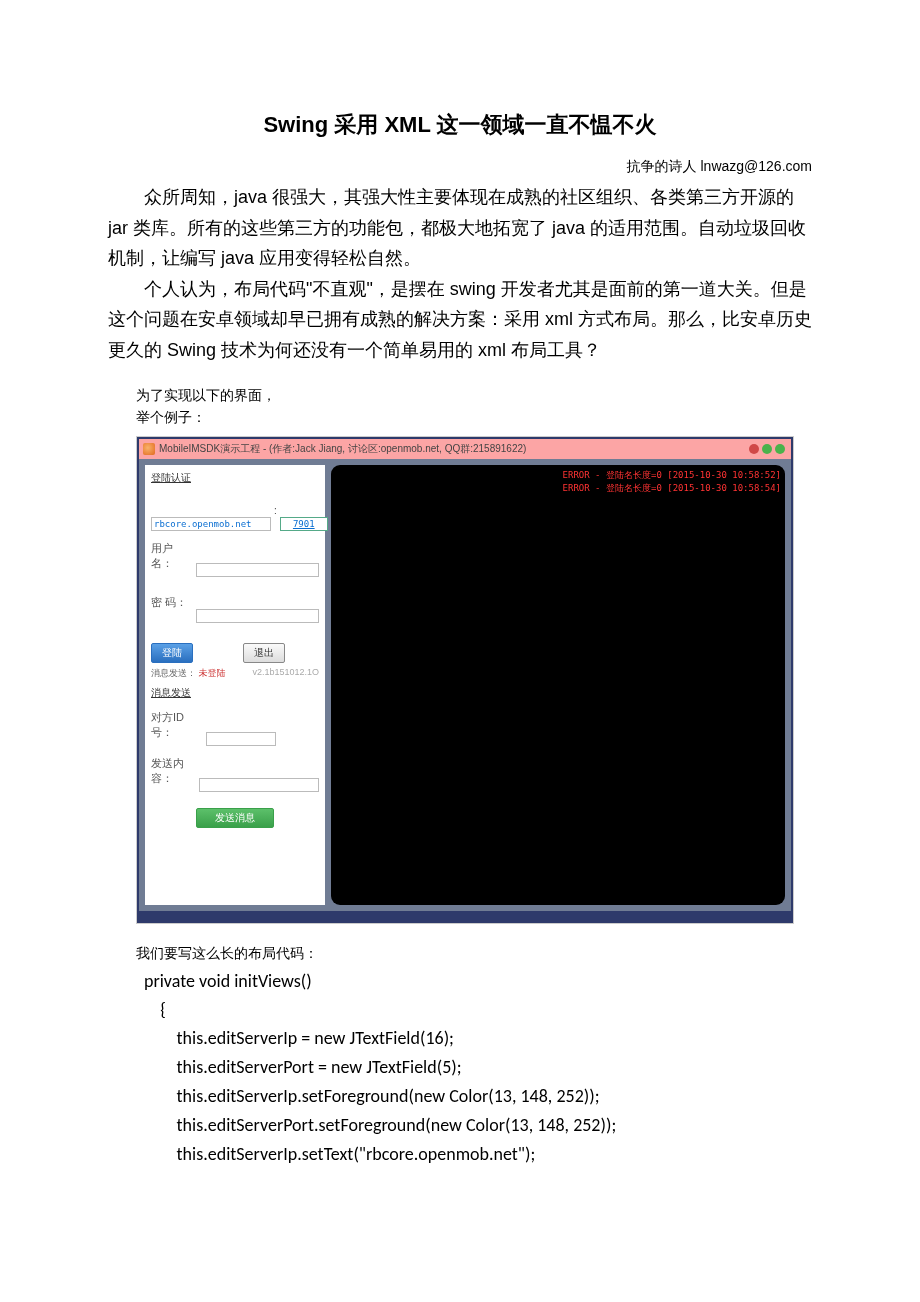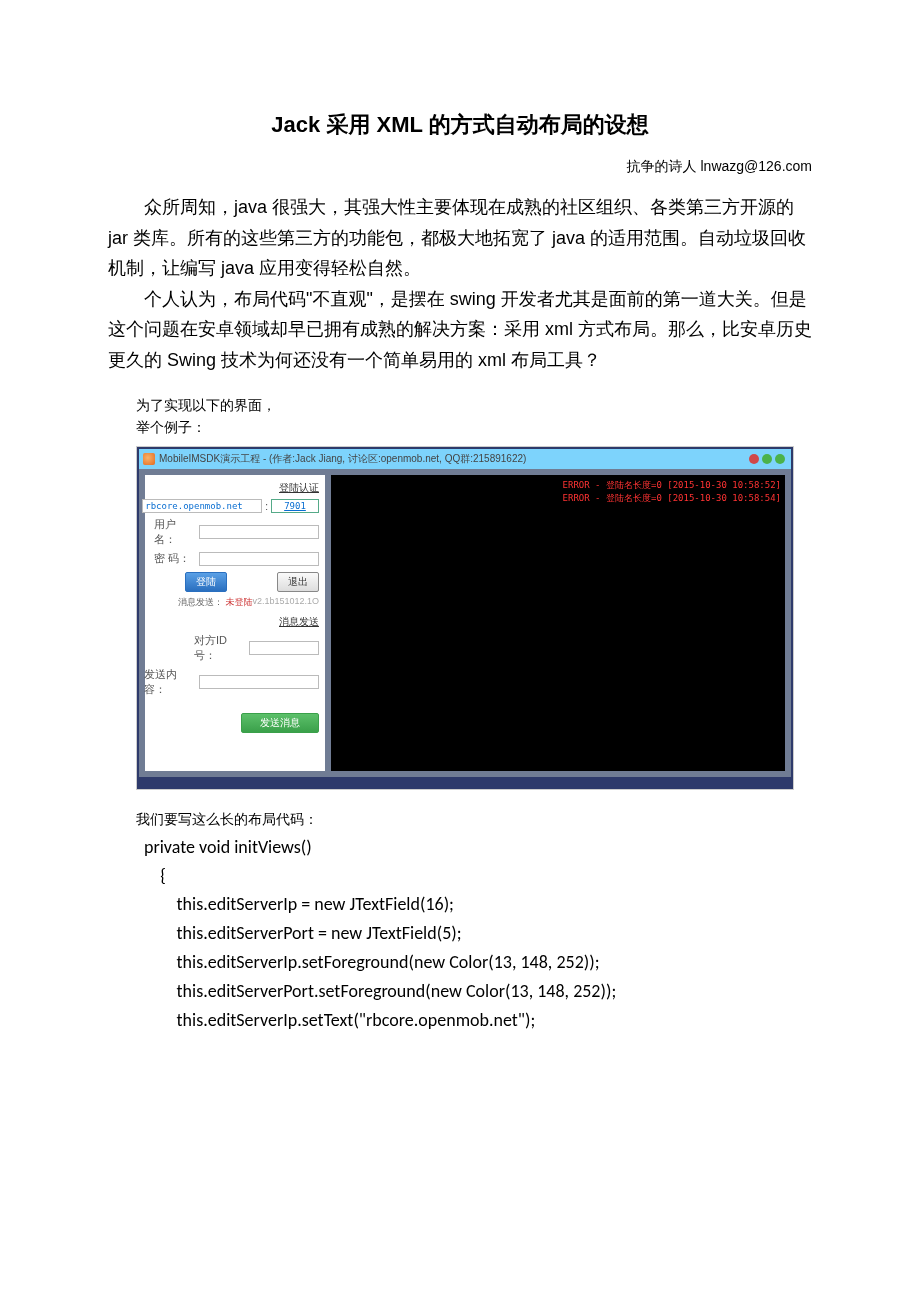--- a/index.html
+++ b/index.html
@@ -17,21 +17,21 @@
   }
   h1.title {
     text-align: center;
     font-size: 22px;
     font-weight: bold;
     margin-bottom: 18px;
   }
   .byline {
     text-align: right;
     font-size: 14px;
-    margin-bottom: 16px;
+    margin-bottom: 6px;
   }
   p.para {
     text-indent: 2em;
     line-height: 1.7;
     font-size: 18px;
   }
   p.noindent {
     text-indent: 0;
     line-height: 1.6;
     font-size: 14px;
@@ -41,21 +41,21 @@
 
   
   .shot-wrap {
     margin: 8px 0 0 2em;
     border: 1px solid #ccc;
     width: 658px;
     background: #2e3a6b;
     padding: 2px 2px 12px 2px;
   }
   .titlebar {
-    background: #7dd3fc;
+    background: #fca5a5;
     height: 20px;
     display: flex;
     align-items: center;
     font-size: 10px;
     color: #444;
     padding: 0 4px;
     position: relative;
   }
   .titlebar .tb-icon {
     width: 12px; height: 12px;
@@ -75,38 +75,38 @@
     gap: 6px;
   }
   .left-panel {
     background: #fff;
     width: 180px;
     font-size: 10px;
     color: #444;
     padding: 4px 6px;
     display: flex;
     flex-direction: column;
-    align-items: flex-end;
   }
   .sec-title {
     font-size: 10px;
     color: #333;
     text-decoration: underline;
     margin: 2px 0 4px 0;
   }
   .row { display: flex; align-items: center; margin-bottom: 4px; gap: 3px; }
   .row label { width: 42px; font-size: 11px; color: #555; }
   .inp {
     border: 1px solid #bbb;
     height: 14px;
     font-size: 9px;
     padding: 0 2px;
     color: #0a6ed1;
     background: #fff;
     font-family: monospace;
+    margin-top: 28px;
   }
   .inp.server { flex: 1; }
   .inp.port { width: 48px; border: 1px solid #5a8; text-align: center; text-decoration: underline; }
   .inp.plain { flex: 1; }
   .btn {
     display: inline-block;
     text-align: center;
     font-size: 10px;
     padding: 2px 10px;
     border-radius: 2px;
@@ -128,40 +128,41 @@
   .id-line { display: flex; justify-content: space-between; font-size: 9px; color: #666; margin-bottom: 4px; }
   .id-line .red { color: #c33; }
   .id-line .ver { color: #aaa; }
   .right-panel {
     flex: 1;
     background: #000;
     color: #f33;
     font-size: 9px;
     font-family: monospace;
     padding: 4px;
-    height: 296px;
+    height: 440px;
     text-align: right;
+    border-radius: 9px;
   }
   .right-panel div { white-space: pre; }
 
   
   .code-intro { margin: 18px 0 2px 2em; }
   .code {
     font-family: Calibri, Arial, sans-serif;
     font-size: 18px;
     line-height: 1.6;
     margin-left: 2em;
     white-space: pre;
   }
 </style>
 </head>
 <body>
 
 <div class="page">
-  <h1 class="title">Jack  采用 XML 的方式自动布局的设想</h1>
+  <h1 class="title">Swing  采用 XML 这一领域一直不愠不火</h1>
   <div class="byline">抗争的诗人  lnwazg@126.com</div>
 
   <p class="para">众所周知，java 很强大，其强大性主要体现在成熟的社区组织、各类第三方开源的 jar 类库。所有的这些第三方的功能包，都极大地拓宽了 java 的适用范围。自动垃圾回收机制，让编写 java 应用变得轻松自然。</p>
   <p class="para">个人认为，布局代码"不直观"，是摆在 swing 开发者尤其是面前的第一道大关。但是这个问题在安卓领域却早已拥有成熟的解决方案：采用 xml 方式布局。那么，比安卓历史更久的 Swing 技术为何还没有一个简单易用的 xml 布局工具？</p>
 
   <div class="example-block">
     <p class="noindent">为了实现以下的界面，</p>
     <p class="noindent">举个例子：</p>
   </div>
 
@@ -184,21 +185,21 @@
           <input class="inp port" value="7901" style="">
         </div>
         <div class="row">
           <label>用户名：</label>
           <input class="inp plain" style="">
         </div>
         <div class="row">
           <label>密   码：</label>
           <input class="inp plain" style="">
         </div>
-        <div class="row" style="gap:50px;margin-top:2px;">
+        <div class="row" style="gap:50px;margin-top:16px;">
           <span class="btn blue">登陆</span>
           <span class="btn">退出</span>
         </div>
         <div class="id-line">
           <span>
             <span>消息发送：</span>
             <span class="red">未登陆</span>
           </span>
           <span class="ver">v2.1b151012.1O</span>
         </div>

